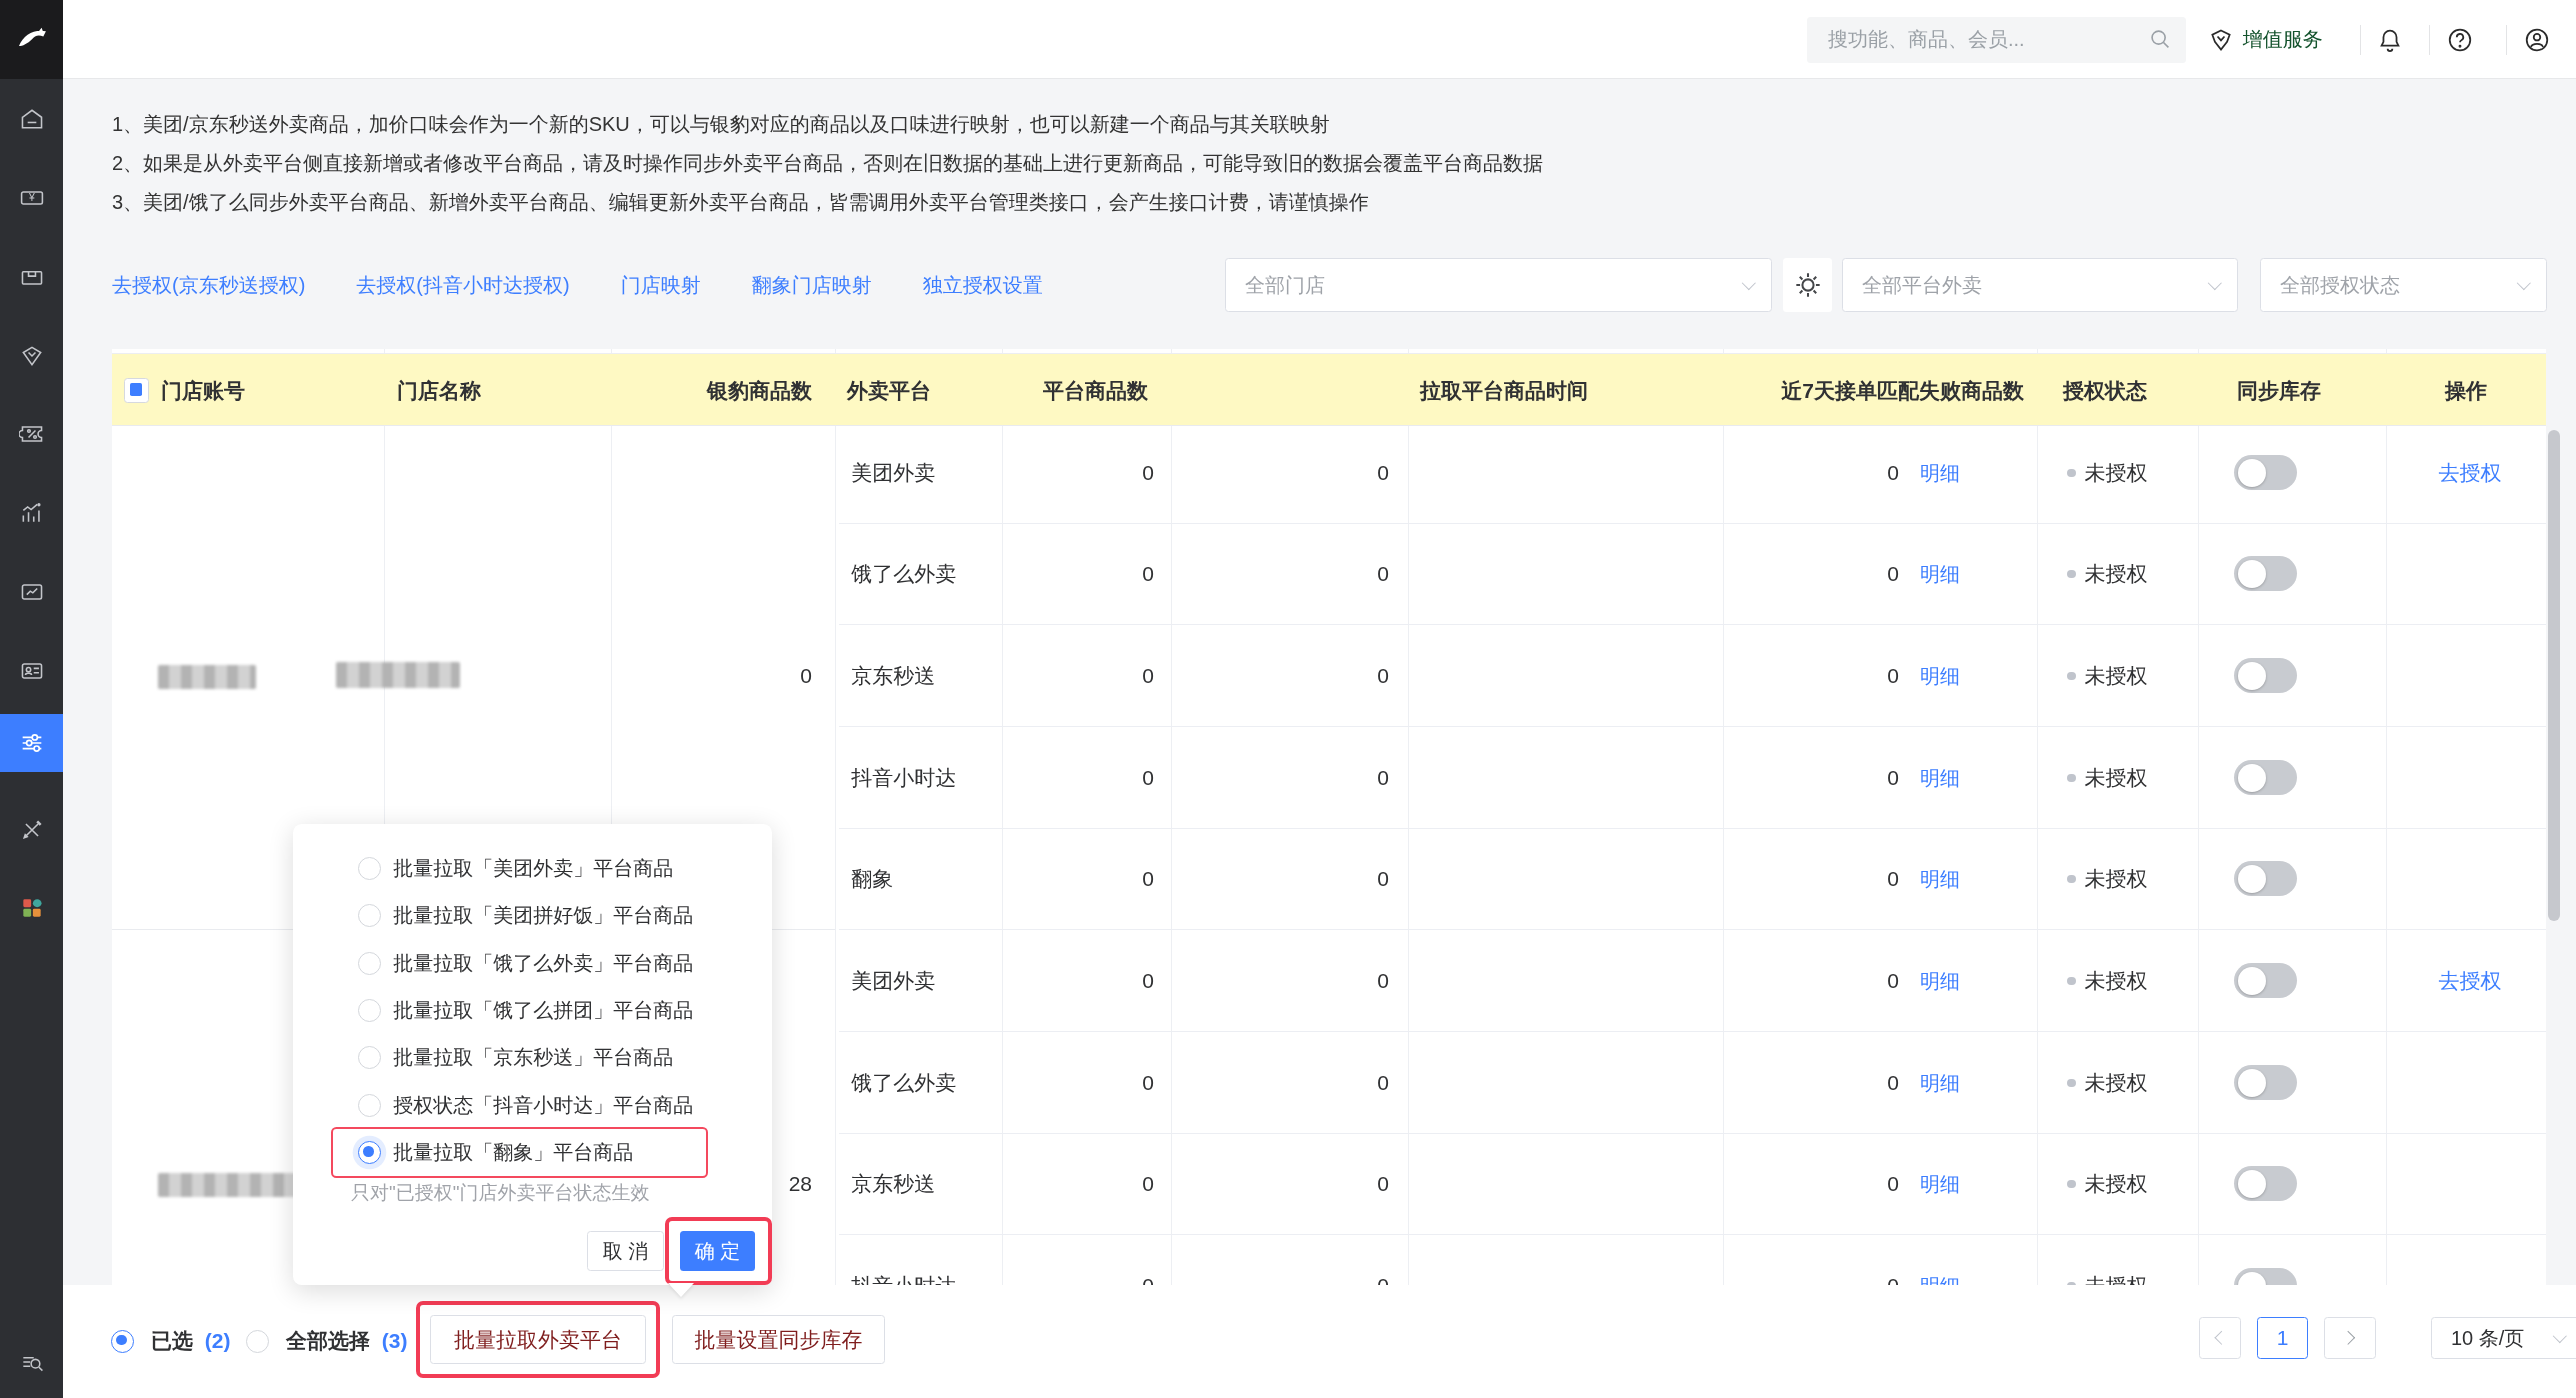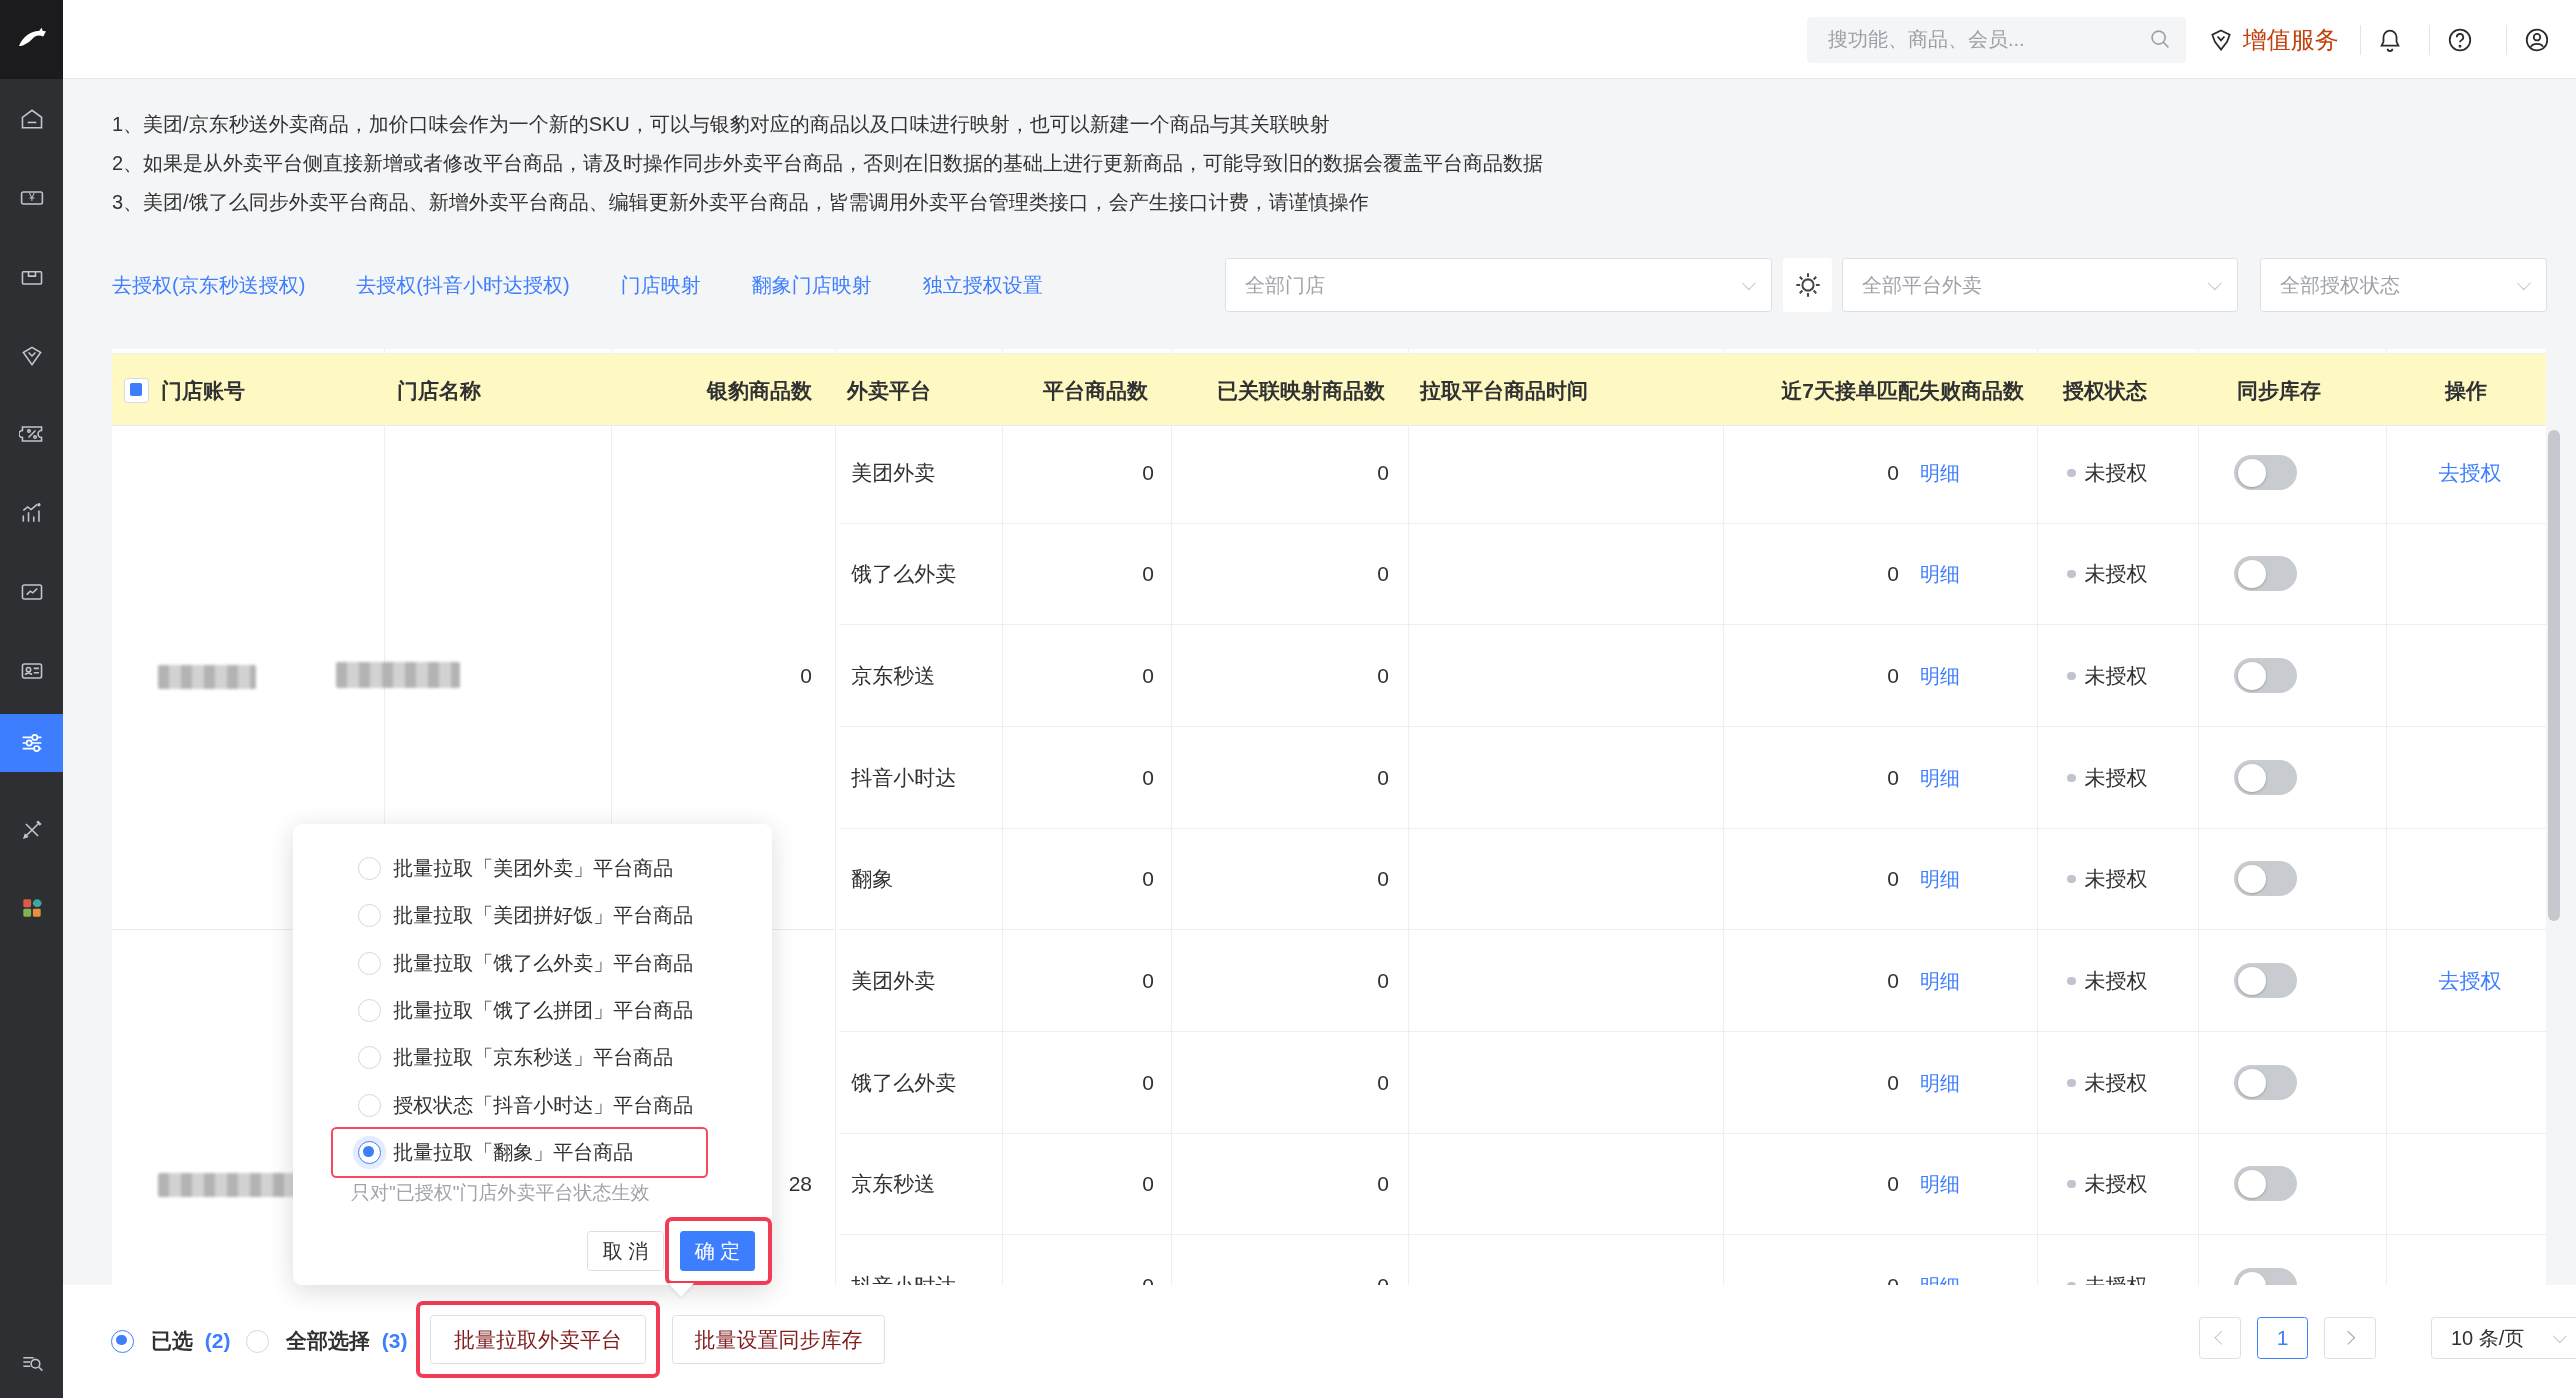--- a/index.html
+++ b/index.html
@@ -13,21 +13,21 @@
   .nav-ic { position:absolute; left:0; width:63px; height:53px; display:flex; align-items:center; justify-content:center; }
   .nav-active { position:absolute; left:0; top:714px; width:63px; height:58px; background:#3D7EFF; display:flex; align-items:center; justify-content:center; }
 
   
   .topbar { position:absolute; left:63px; top:0; width:2513px; height:79px; background:#fff; border-bottom:0.9px solid #e7e8ea; z-index:40; }
   .searchbox { position:absolute; left:1744px; top:16.6px; width:379px; height:46px; background:#f4f5f6; border-radius:3.5px; display:flex; align-items:center; }
   .searchbox input { flex:1; border:none; outline:none; background:transparent; font-size:20px; padding:0 8.8px 0 21px; color:#333; font-family:inherit; }
   .searchbox input::placeholder { color:#9aa0a6; }
   .searchbox .mag { margin-right:14px; display:flex; }
   .vas { position:absolute; left:2145px; top:0; height:79px; display:flex; align-items:center; gap:8.8px; }
-  .vas-label { font-size:24px; color:#c2410c; }
+  .vas-label { font-size:20px; color:#14532d; }
   .tb-div { position:absolute; top:24.5px; width:0.9px; height:30px; background:#e3e4e6; }
   .tb-ic { position:absolute; top:0; height:79px; display:flex; align-items:center; }
 
   
   .notices { position:absolute; left:112px; top:105px; z-index:5; }
   .notices div { font-size:20px; color:#333; line-height:39px; white-space:nowrap; }
 
   
   .linkrow { position:absolute; left:112px; top:272px; display:flex; gap:51px; z-index:5; }
   .linkrow a { font-size:20px; color:#3D7EFF; text-decoration:none; white-space:nowrap; }
@@ -321,21 +321,20 @@
 
     <div class="thead">
       <span class="cb ind" style="position:absolute;left:12.3px;top:24px;line-height:normal">
           <i></i>
         </span>
       <span style="left:49px">门店账号</span>
       <span style="left:285px">门店名称</span>
       <span style="left:499px;width:201px;text-align:right">银豹商品数</span>
       <span style="left:735px">外卖平台</span>
       <span style="left:890px;width:146px;text-align:right">平台商品数</span>
-      <span style="left:1059px;width:214px;text-align:right">已关联映射商品数</span>
       <span style="left:1308px">拉取平台商品时间</span>
       <span style="left:1611px;width:301px;text-align:right">近7天接单匹配失败商品数</span>
       <span style="left:1951px">授权状态</span>
       <span style="left:2125px">同步库存</span>
       <span style="left:2274px;width:160px;text-align:center">操作</span>
     </div>
 
     <div class="sgroup b" style="top:73px">
       <span class="cb on gcheck"><i></i></span>
       <i class="mosaic gacct" style="width:98px"></i>

